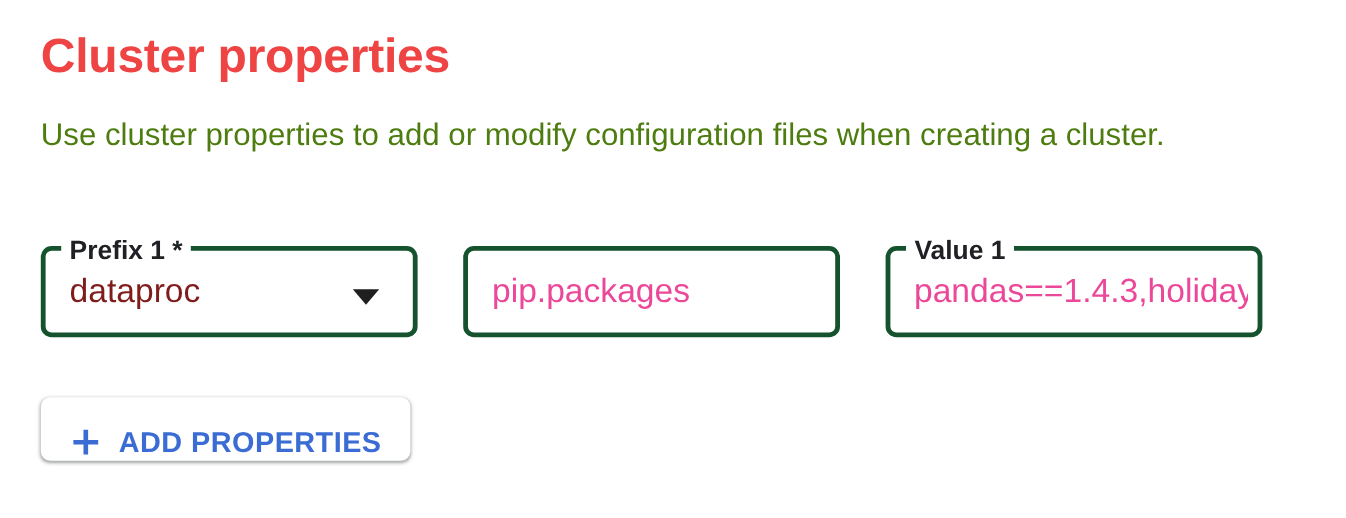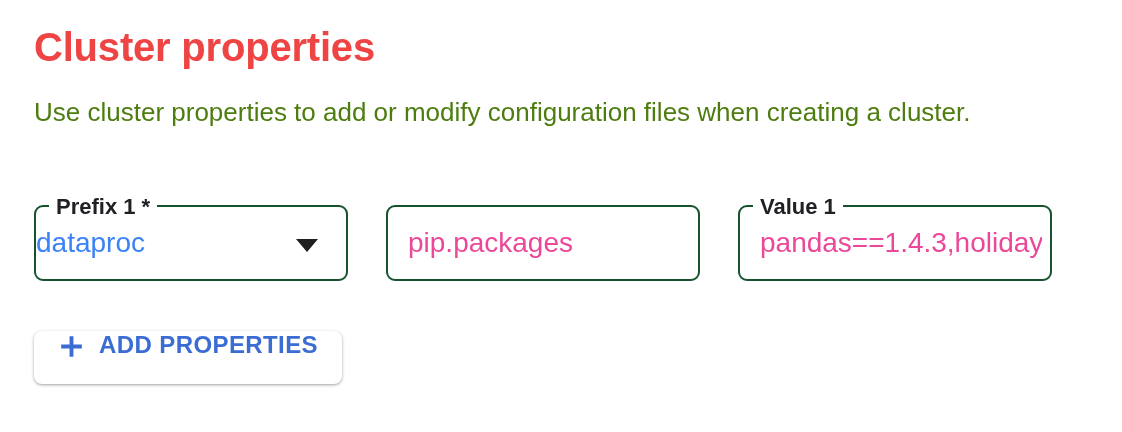--- a/index.html
+++ b/index.html
@@ -30,42 +30,43 @@
   }
   .fields-row {
     display: flex;
     gap: 38px;
     margin-top: 77px;
   }
   .field {
     position: relative;
     width: 314px;
     height: 76px;
-    border: 2px solid #14532d;
+    border: 4px solid #14532d;
     border-radius: 9px;
     background: #ffffff;
     display: flex;
     align-items: center;
   }
   .field-label {
     position: absolute;
     top: -14px;
     left: 13px;
     background: #ffffff;
     padding: 0 7px;
     font-size: 22px;
     line-height: 27px;
     font-weight: 600;
     color: #202124;
     white-space: nowrap;
   }
   .select-box { cursor: pointer; }
   .select-value {
+    padding-left: 20px;
     font-size: 28px;
-    color: #3b82f6;
+    color: #7f1d1d;
     white-space: nowrap;
   }
   .dropdown-arrow {
     position: absolute;
     right: 28px;
     top: 32px;
     width: 0;
     height: 0;
     border-left: 11px solid transparent;
     border-right: 11px solid transparent;
@@ -79,21 +80,21 @@
     height: 100%;
     padding: 0 8px 0 20px;
     font-family: "Liberation Sans", "DejaVu Sans", sans-serif;
     font-size: 28px;
     color: #ec4899;
     border-radius: 9px;
   }
   .add-btn {
     margin-top: 50px;
     display: inline-flex;
-    align-items: flex-start;
+    align-items: flex-end;
     gap: 12px;
     height: 53px;
     padding: 0 24px 0 22px;
     background: #ffffff;
     border: 0;
     border-radius: 8px;
     box-shadow: 0 1px 2px rgba(60,64,67,0.30), 0 1px 3px 1px rgba(60,64,67,0.15);
     cursor: pointer;
   }
   .add-btn-label {

